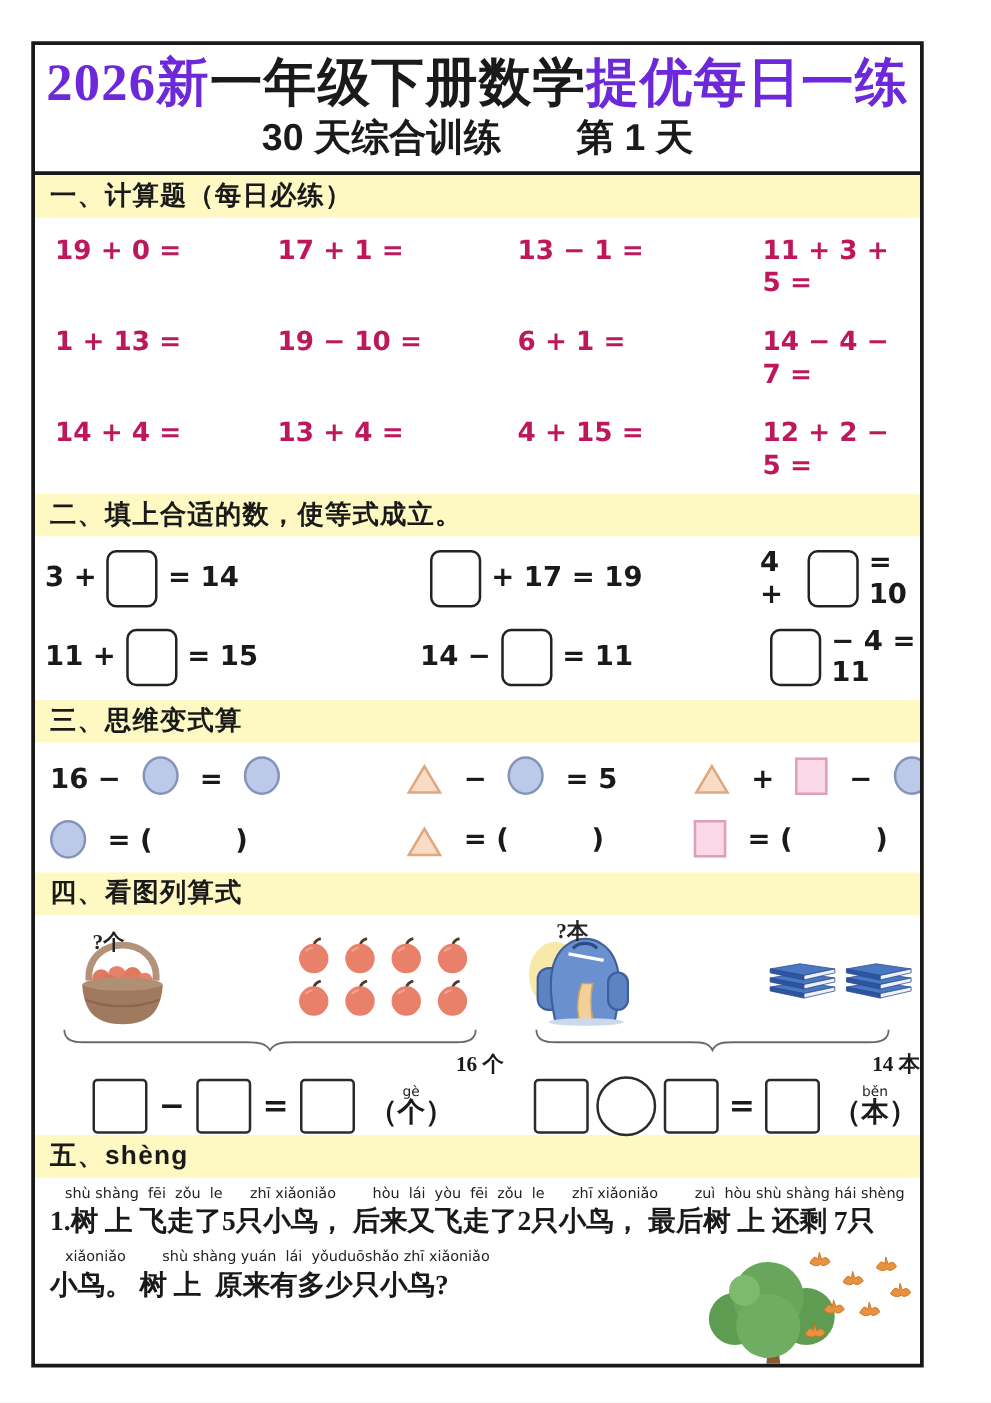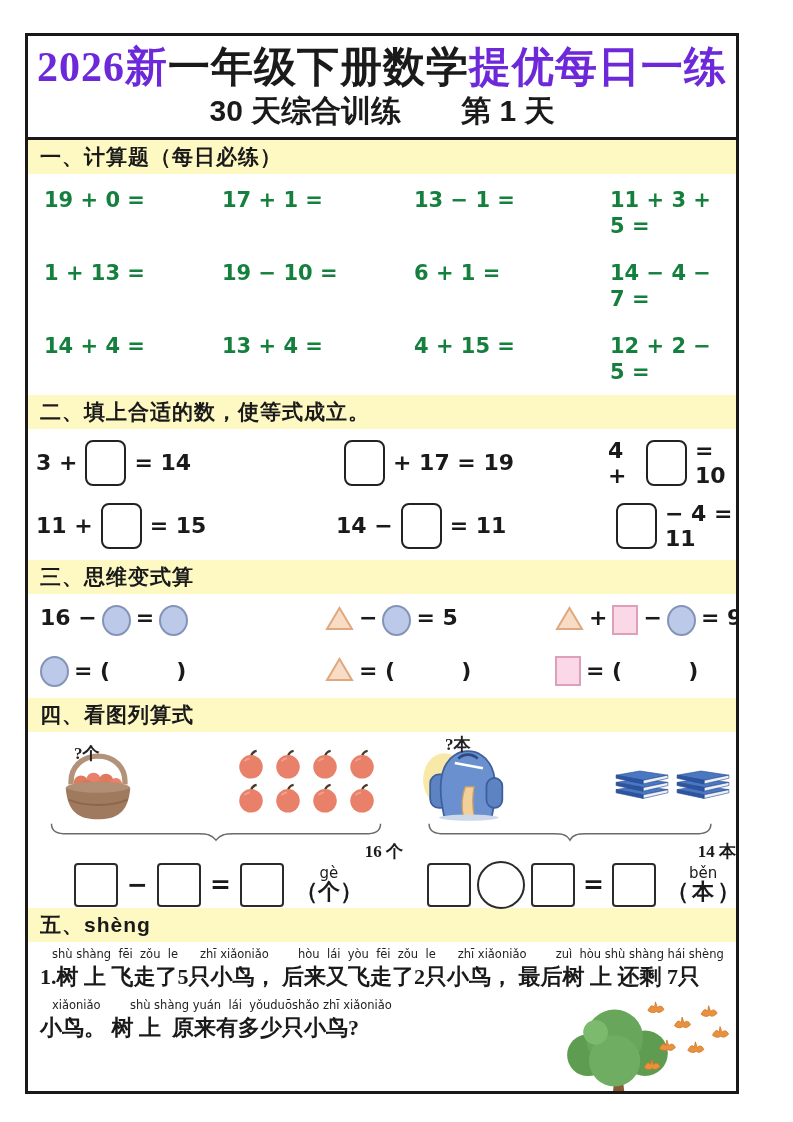--- a/index.html
+++ b/index.html
@@ -6,28 +6,28 @@
   .sheet{position:relative;width:793px;height:1122px;background:#ffffff;font-family:"Liberation Sans",sans-serif;color:#1a1a1a;}
   .frame{position:absolute;left:25px;top:33px;width:714px;height:1061px;border:3px solid #191919;box-sizing:border-box;background:#fff;overflow:hidden;}
   
   .titlebox{border-bottom:3px solid #191919;text-align:center;padding:6px 0 7px;}
   .title-line{font-family:"Liberation Serif",serif;font-weight:bold;font-size:42px;line-height:1.2;letter-spacing:1px;white-space:nowrap;}
   .title-line .red{color:#6d28d9;}
   .subtitle{font-family:Liberation Sans, sans-serif;font-weight:bold;font-size:30px;line-height:1.25;white-space:pre;}
   
   .shead{background:#fef9c3;font-weight:bold;font-size:21px;line-height:26px;padding:4px 12px;letter-spacing:1px;}
   
-  .calc{display:grid;grid-template-columns:178px 192px 196px auto;row-gap:21px;padding:13px 12px 10px 16px;font-size:21px;font-weight:600;line-height:26px;font-family:"DejaVu Sans",sans-serif;color:#15803d;}
+  .calc{display:grid;grid-template-columns:178px 192px 196px auto;row-gap:21px;padding:13px 12px 10px 16px;font-size:21px;font-weight:600;line-height:26px;font-family:"DejaVu Sans",sans-serif;color:#be185d;}
   
   .fill{display:grid;grid-template-columns:300px 272px auto;row-gap:13px;padding:9px 0 9px 8px;font-size:22px;font-weight:600;font-family:"DejaVu Sans",sans-serif;align-items:center;}
   .fc{display:flex;align-items:center;}
   .abox{display:inline-block;width:37px;height:42px;border:2.5px solid #222;border-radius:8px;margin:0 8px;background:#fff;flex:none;}
   
   .shapes{display:grid;grid-template-columns:285px 230px auto;row-gap:20px;padding:11px 0 11px 12px;font-size:22px;font-weight:600;font-family:"DejaVu Sans",sans-serif;align-items:center;}
-  .sc{display:flex;align-items:flex-start;gap:5px;white-space:pre;}
+  .sc{display:flex;align-items:flex-end;gap:17px;white-space:pre;}
   .bcircle{display:inline-block;width:25px;height:27px;background:#bcc9e8;border:2px solid #8494b8;border-radius:50%;flex:none;}
   .tri{flex:none;}
   .psq{display:inline-block;width:22px;height:26px;background:#fbd8e6;border:2px solid #dd9fb9;flex:none;}
   
   .picrow{display:flex;padding-top:2px;}
   .picL{width:375px;position:relative;}
   .picR{width:333px;position:relative;}
   .picarea{position:relative;height:88px;}
   .qlabel{position:absolute;font-family:"Liberation Serif",serif;font-weight:bold;font-size:17px;color:#222;}
   .applegrid{position:absolute;left:206px;top:14px;display:grid;grid-template-columns:repeat(4,37px);grid-auto-rows:34px;}
@@ -35,21 +35,21 @@
   .bracewrap{text-align:center;height:20px;}
   .total{font-family:"Liberation Serif",serif;font-weight:bold;font-size:17px;text-align:right;height:20px;line-height:20px;}
   .eqrow{display:flex;align-items:center;height:46px;gap:7px;}
   .eqL{margin-left:46px;}
   .eqR{margin-left:24px;gap:6px;}
   .ebox{display:inline-block;width:40px;height:40px;border:2px solid #2b2b2b;border-radius:4px;background:#fff;flex:none;}
   .ecircle{display:inline-block;width:44px;height:44px;border:2px solid #2b2b2b;border-radius:50%;background:#fff;flex:none;}
   .eop{font-size:25px;font-weight:600;font-family:"DejaVu Sans",sans-serif;margin:0 2px;}
   .unit{display:inline-flex;align-items:flex-end;font-family:"Liberation Serif",serif;font-size:23px;font-weight:bold;margin-left:4px;line-height:1;}
   .ustack{display:inline-flex;flex-direction:column;align-items:center;line-height:1;}
-  .upy{font-size:15px;font-family:"DejaVu Sans",sans-serif;font-weight:normal;}
+  .upy{font-size:11px;font-family:"DejaVu Sans",sans-serif;font-weight:normal;}
   .uch{font-size:22px;}
   .bookrow{position:absolute;right:4px;top:28px;display:flex;gap:3px;}
   
   .words{position:relative;padding:5px 10px 0 12px;}
   .py{font-family:"DejaVu Sans",sans-serif;font-size:11.5px;color:#222;white-space:pre;margin-left:12px;line-height:15px;position:relative;z-index:2;}
   .tx{font-family:"Liberation Serif",serif;font-weight:bold;font-size:22px;line-height:30px;white-space:pre;margin:0 0 6px;position:relative;z-index:2;}
   .p2gap{margin-top:48px;}
   .treewrap{position:absolute;right:2px;top:58px;z-index:1;}
 </style>
 </head>

